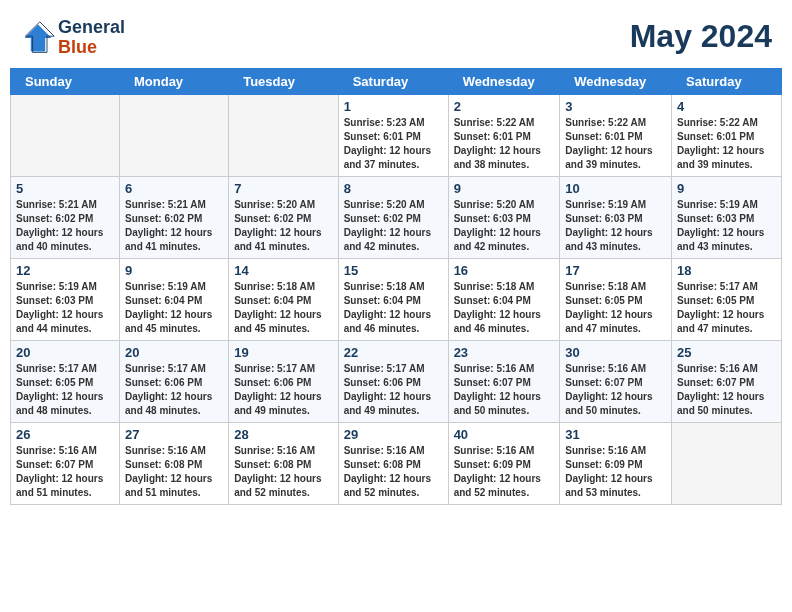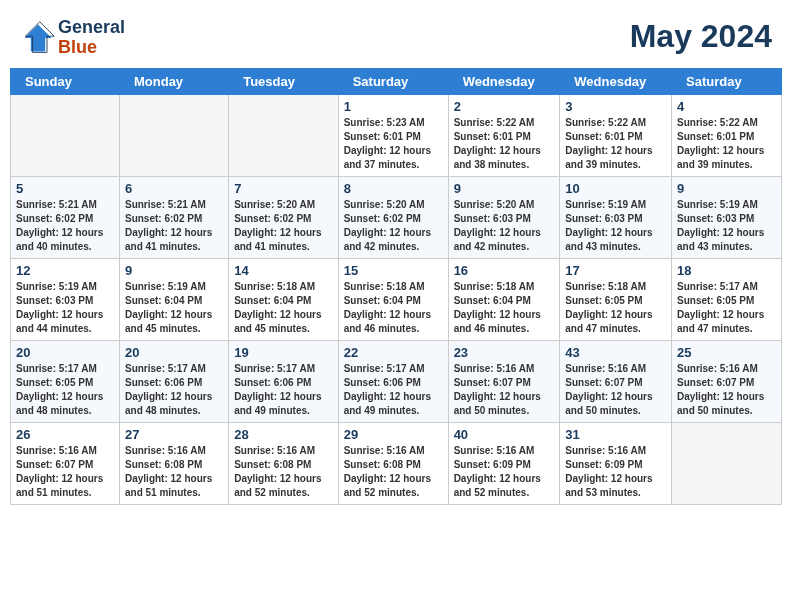--- a/index.html
+++ b/index.html
@@ -285,21 +285,21 @@
 and 49 minutes.</div>
         </td>
         <td>
           <span class="day-number">23</span>
           <div class="day-info" style="white-space: pre-line;">Sunrise: 5:16 AM
 Sunset: 6:07 PM
 Daylight: 12 hours
 and 50 minutes.</div>
         </td>
         <td>
-          <span class="day-number">43</span>
+          <span class="day-number">30</span>
           <div class="day-info" style="white-space: pre-line;">Sunrise: 5:16 AM
 Sunset: 6:07 PM
 Daylight: 12 hours
 and 50 minutes.</div>
         </td>
         <td>
           <span class="day-number">25</span>
           <div class="day-info" style="white-space: pre-line;">Sunrise: 5:16 AM
 Sunset: 6:07 PM
 Daylight: 12 hours

